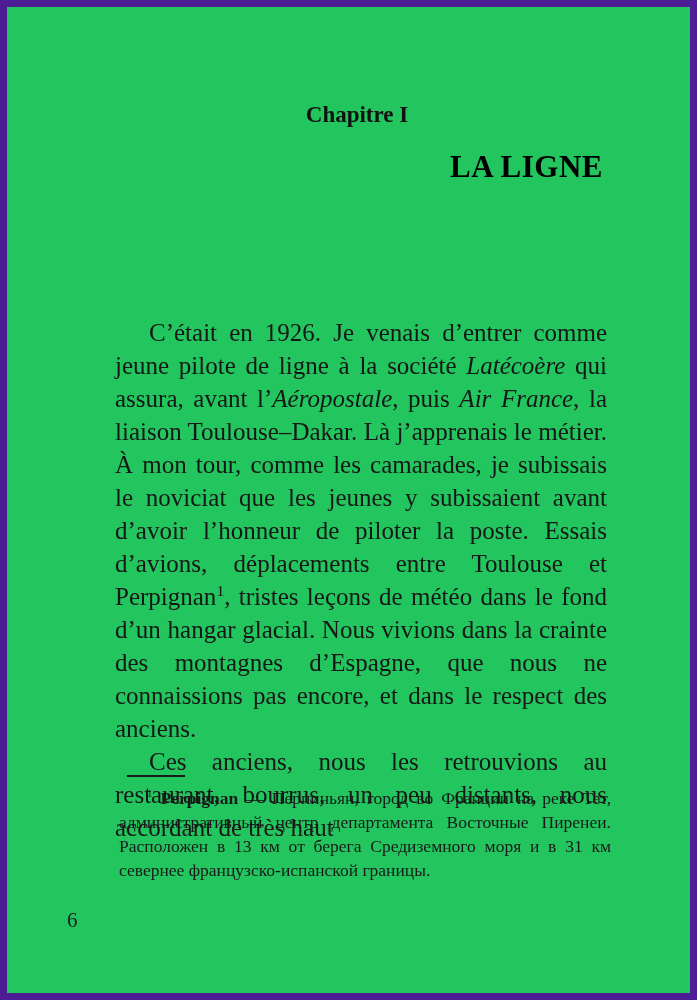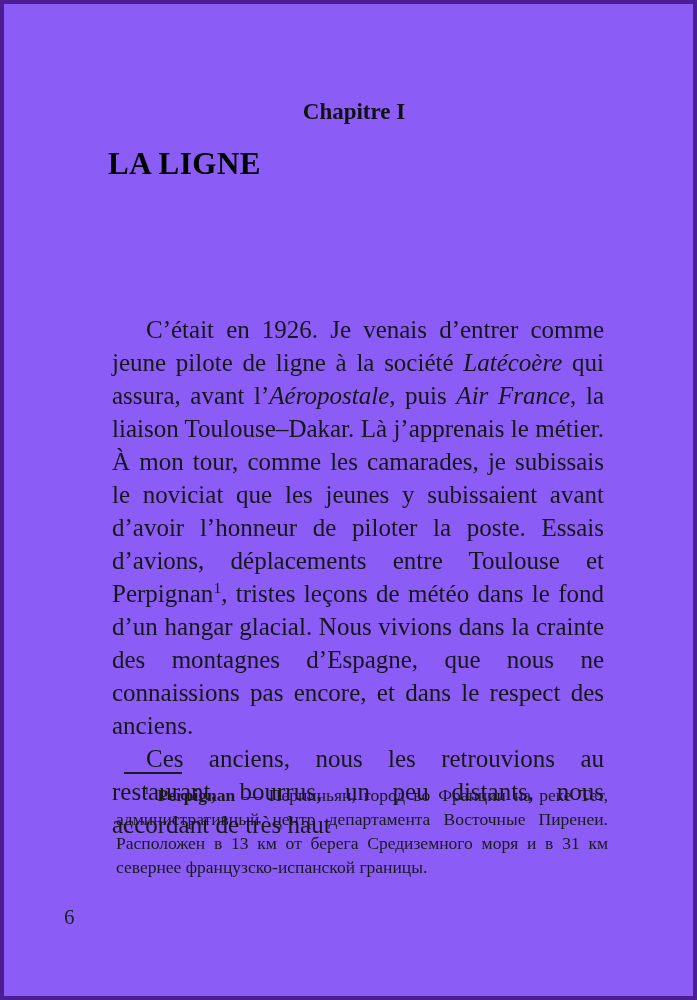--- a/index.html
+++ b/index.html
@@ -4,37 +4,37 @@
 <style>
   * { margin: 0; padding: 0; box-sizing: border-box; }
   html, body { background: #ffffff; }
   body {
     width: 697px; height: 1000px;
     font-family: "Liberation Serif", serif;
   }
   .page {
     position: relative;
     width: 697px; height: 1000px;
-    background: #8b5cf6;
-    border: 4px solid #4c1d95;
+    background: #22c55e;
+    border: 7px solid #4c1d95;
     color: #141414;
     overflow: hidden;
   }
   .chapter-heading {
     position: absolute;
     top: 95px; left: 104px; width: 492px;
     text-align: center;
     font-size: 23px;
     font-weight: bold;
     color: #111;
   }
   .book-title {
     position: absolute;
     top: 142px; left: 104px; width: 492px;
-    text-align: left;
+    text-align: right;
     font-size: 31px;
     font-weight: bold;
     letter-spacing: 0.5px;
     color: #000;
   }
   .body-text {
     position: absolute;
     top: 309px; left: 108px; width: 492px;
     font-size: 25px;
     line-height: 33px;

